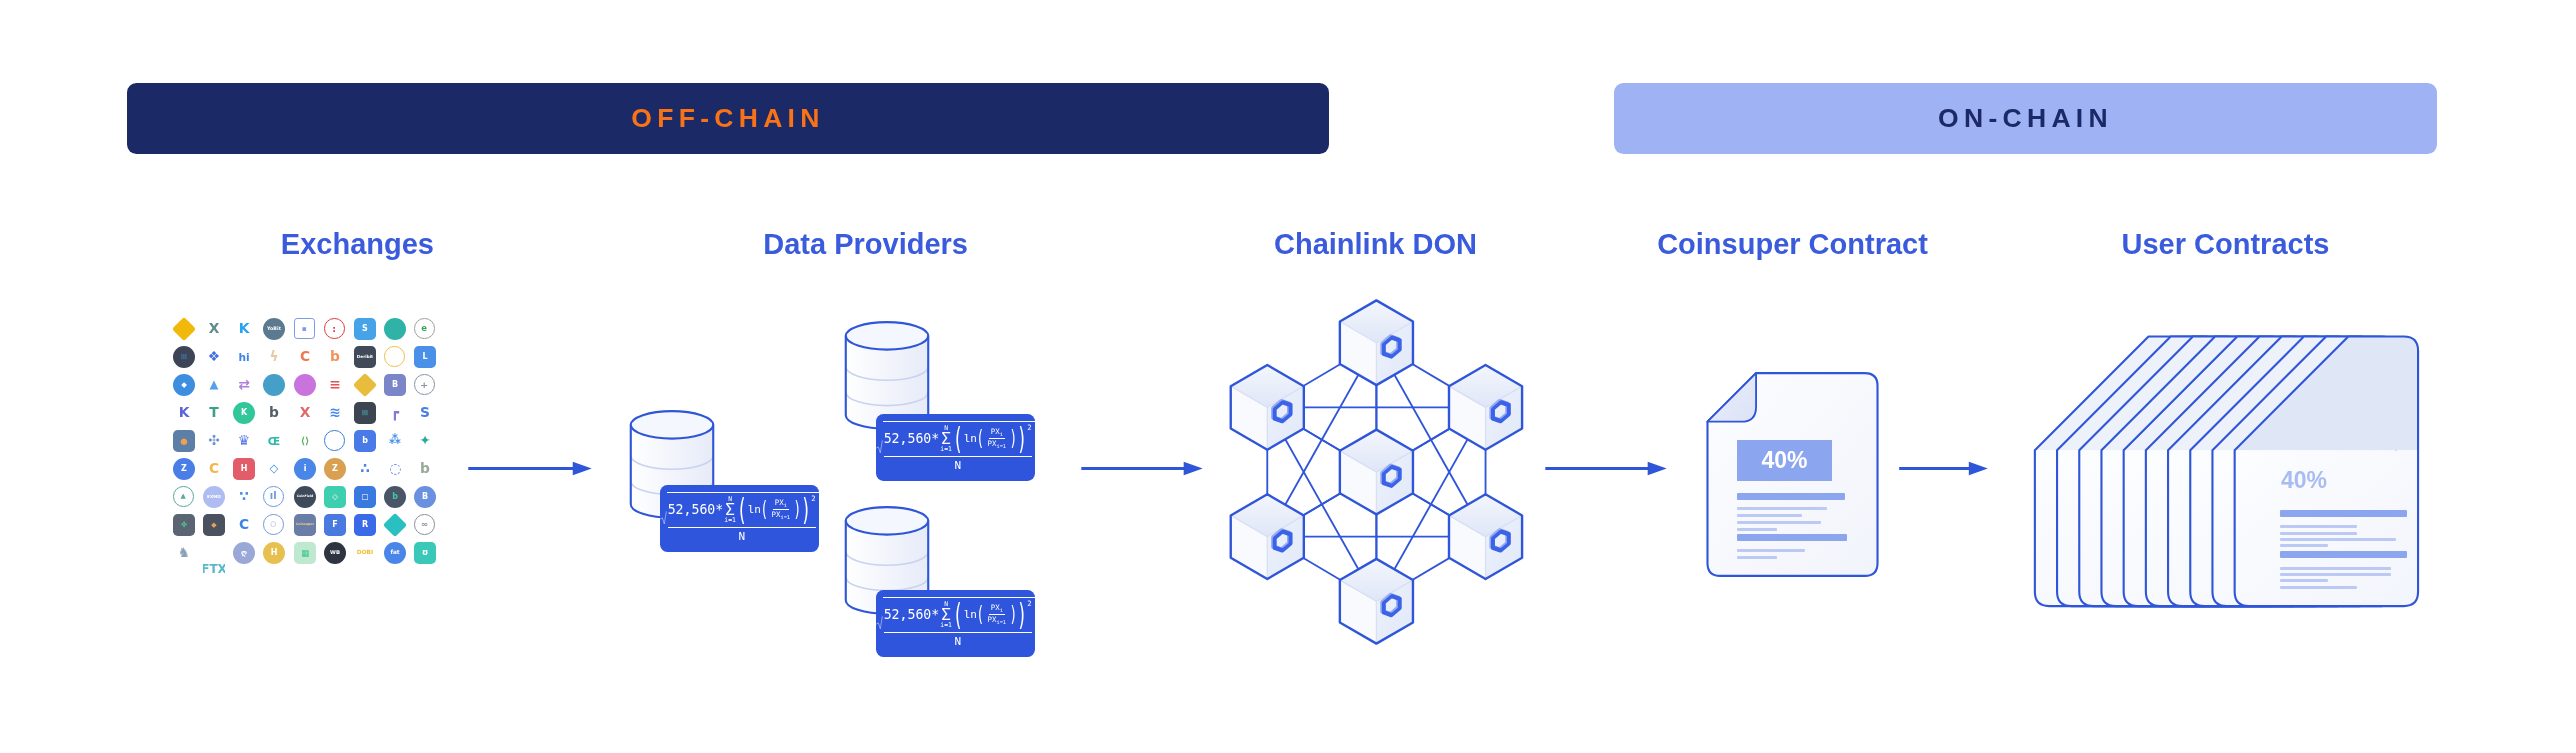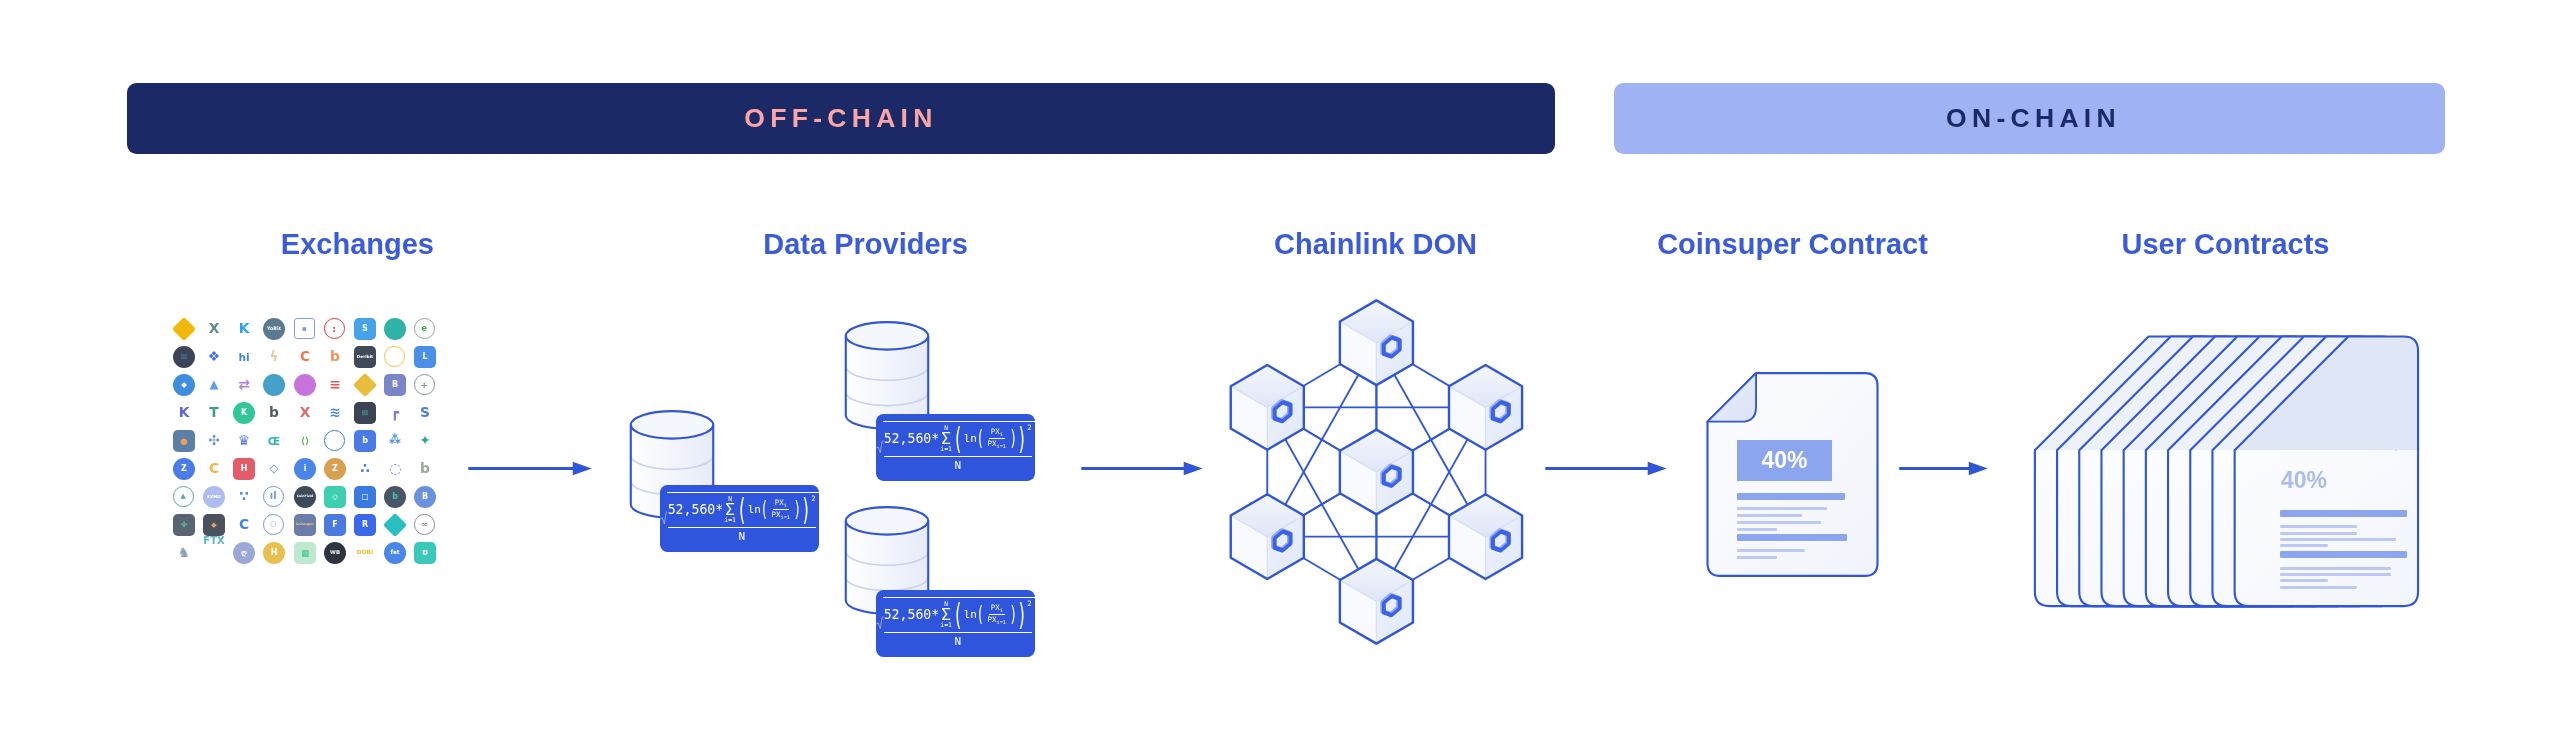--- a/index.html
+++ b/index.html
@@ -3,21 +3,21 @@
 <meta charset="utf-8">
 <style>
   html,body{margin:0;padding:0;background:#ffffff;}
   body{width:2576px;height:754px;position:relative;overflow:hidden;
        font-family:"Liberation Sans", sans-serif;}
   .abs{position:absolute;}
   
   .hbar{position:absolute;top:83px;height:71px;border-radius:9.5px;
         display:flex;align-items:center;justify-content:center;
         font-size:26.5px;font-weight:600;letter-spacing:5.3px;}
-  #off-bar{left:127px;width:1428px;color:#fca5a5;}
+  #off-bar{left:127px;width:1202px;color:#f97316;}
   #on-bar{left:1614px;width:823px;}
   
   .stitle{position:absolute;top:228px;width:275px;text-align:center;
           font-size:29px;font-weight:700;color:#3A5BDC;}
   
   #exgrid{position:absolute;left:173px;top:318px;width:262px;height:247px;}
   .exic{position:absolute;width:22px;height:22px;display:flex;align-items:center;
         justify-content:center;font-family:"DejaVu Sans", sans-serif;
         font-weight:700;line-height:1;text-align:center;overflow:hidden;}
   
@@ -49,21 +49,21 @@
   #ref-badge{position:absolute;display:flex;align-items:center;justify-content:center;
              color:#fff;font-size:23px;font-weight:700;}
   #uc-val{position:absolute;font-size:23px;font-weight:700;}
 </style>
 </head>
 <body>
 
 <div class="hbar" id="off-bar" style="background: rgb(27, 42, 102);">
   <span>OFF-CHAIN</span>
 </div>
-<div class="hbar" id="on-bar" style="background: rgb(159, 178, 243); color: rgb(27, 42, 102); padding-left: 8px;">
+<div class="hbar" id="on-bar" style="background: rgb(159, 178, 243); color: rgb(27, 42, 102);">
   <span>ON-CHAIN</span>
 </div>
 
 <div class="stitle" style="left:159px;text-align:right;">Exchanges</div>
 <div class="stitle" style="left:693px;text-align:right;">Data Providers</div>
 <div class="stitle" style="left:1238px;">Chainlink DON</div>
 <div class="stitle" style="left:1655px;">Coinsuper Contract</div>
 <div class="stitle" style="left:2088px;">User Contracts</div>
 
 <div id="exgrid">
@@ -133,21 +133,21 @@
     <div class="exic" style="left: 0px; top: 196px; font-size: 7.4px; background: rgb(90, 100, 114); border-radius: 4.8px; color: rgb(78, 201, 138);">✤</div>
     <div class="exic" style="left: 30px; top: 196px; font-size: 6.9px; background: rgb(74, 82, 96); border-radius: 4.8px; color: rgb(232, 160, 90);">◆</div>
     <div class="exic" style="left: 60px; top: 196px; font-size: 13.8px; color: rgb(58, 134, 232);">C</div>
     <div class="exic" style="left: 90px; top: 196px; font-size: 6.9px; border: 1.9px solid rgb(122, 152, 216); border-radius: 50%; width: 18.5px; height: 18.5px; color: rgb(122, 152, 216);">○</div>
     <div class="exic" style="left: 121px; top: 196px; font-size: 3.2px; background: rgb(106, 124, 168); border-radius: 4.8px; color: rgb(245, 210, 122);">Coinsuper</div>
     <div class="exic" style="left: 151px; top: 196px; font-size: 8px; background: rgb(74, 122, 224); border-radius: 4.8px; color: rgb(255, 255, 255);">F</div>
     <div class="exic" style="left: 181px; top: 196px; font-size: 8px; background: rgb(58, 106, 232); border-radius: 4.8px; color: rgb(255, 255, 255);">R</div>
     <div class="exic" style="left: 211px; top: 196px; font-size: 8px; background: rgb(42, 192, 192); border-radius: 3.2px; transform: rotate(45deg) scale(0.78);"></div>
     <div class="exic" style="left: 241px; top: 196px; font-size: 8.5px; border: 1.9px solid rgb(138, 143, 152); border-radius: 50%; width: 18.5px; height: 18.5px; color: rgb(138, 143, 152);">∞</div>
     <div class="exic" style="left: 0px; top: 224px; font-size: 13.8px; color: rgb(138, 160, 184);">♞</div>
-    <div class="exic" style="left: 30px; top: 212px; font-size: 10px; color: rgb(87, 184, 200);">FTX</div>
+    <div class="exic" style="left: 30px; top: 240px; font-size: 12px; color: rgb(87, 184, 200);">FTX</div>
     <div class="exic" style="left: 60px; top: 224px; font-size: 7.4px; background: rgb(154, 168, 216); border-radius: 50%; color: rgb(255, 255, 255);">ღ</div>
     <div class="exic" style="left: 90px; top: 224px; font-size: 8px; background: rgb(232, 192, 80); border-radius: 50%; color: rgb(255, 255, 255);">H</div>
     <div class="exic" style="left: 121px; top: 224px; font-size: 8.5px; background: rgb(191, 232, 208); border-radius: 4.8px; color: rgb(58, 200, 136);">▦</div>
     <div class="exic" style="left: 151px; top: 224px; font-size: 5.3px; background: rgb(46, 52, 64); border-radius: 50%; color: rgb(255, 255, 255);">WB</div>
     <div class="exic" style="left: 181px; top: 224px; font-size: 5.8px; color: rgb(240, 192, 48);">DOBI</div>
     <div class="exic" style="left: 211px; top: 224px; font-size: 5.8px; background: rgb(74, 134, 232); border-radius: 50%; color: rgb(255, 255, 255);">fat</div>
     <div class="exic" style="left: 241px; top: 224px; font-size: 8px; background: rgb(58, 200, 184); border-radius: 4.8px; color: rgb(255, 255, 255);">ʊ</div>
   </div>
 
 <svg class="abs" style="left:468px;top:459px" width="124" height="19" viewBox="0 0 234 36">

